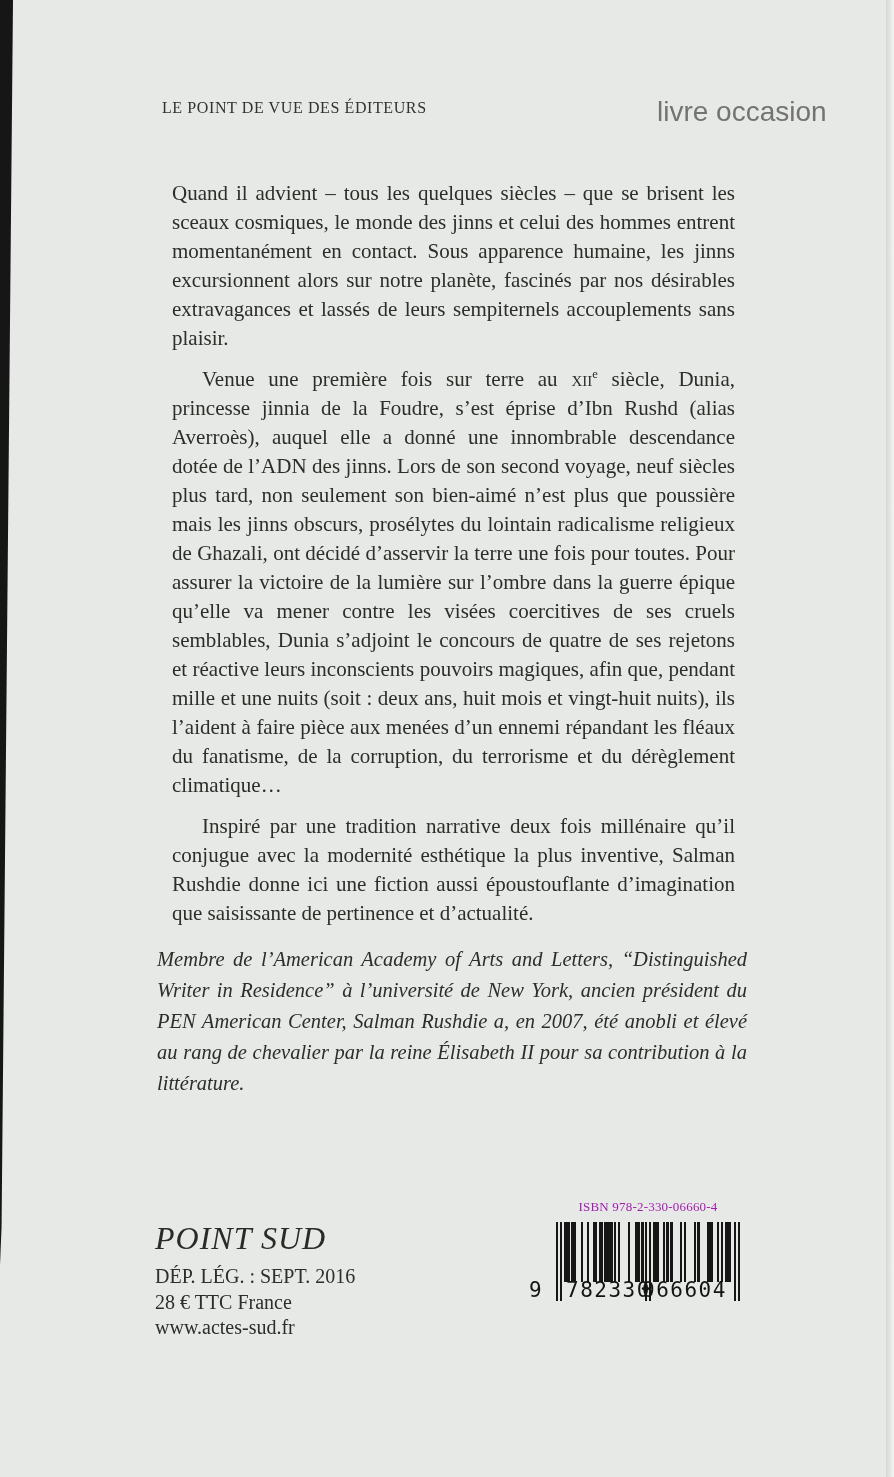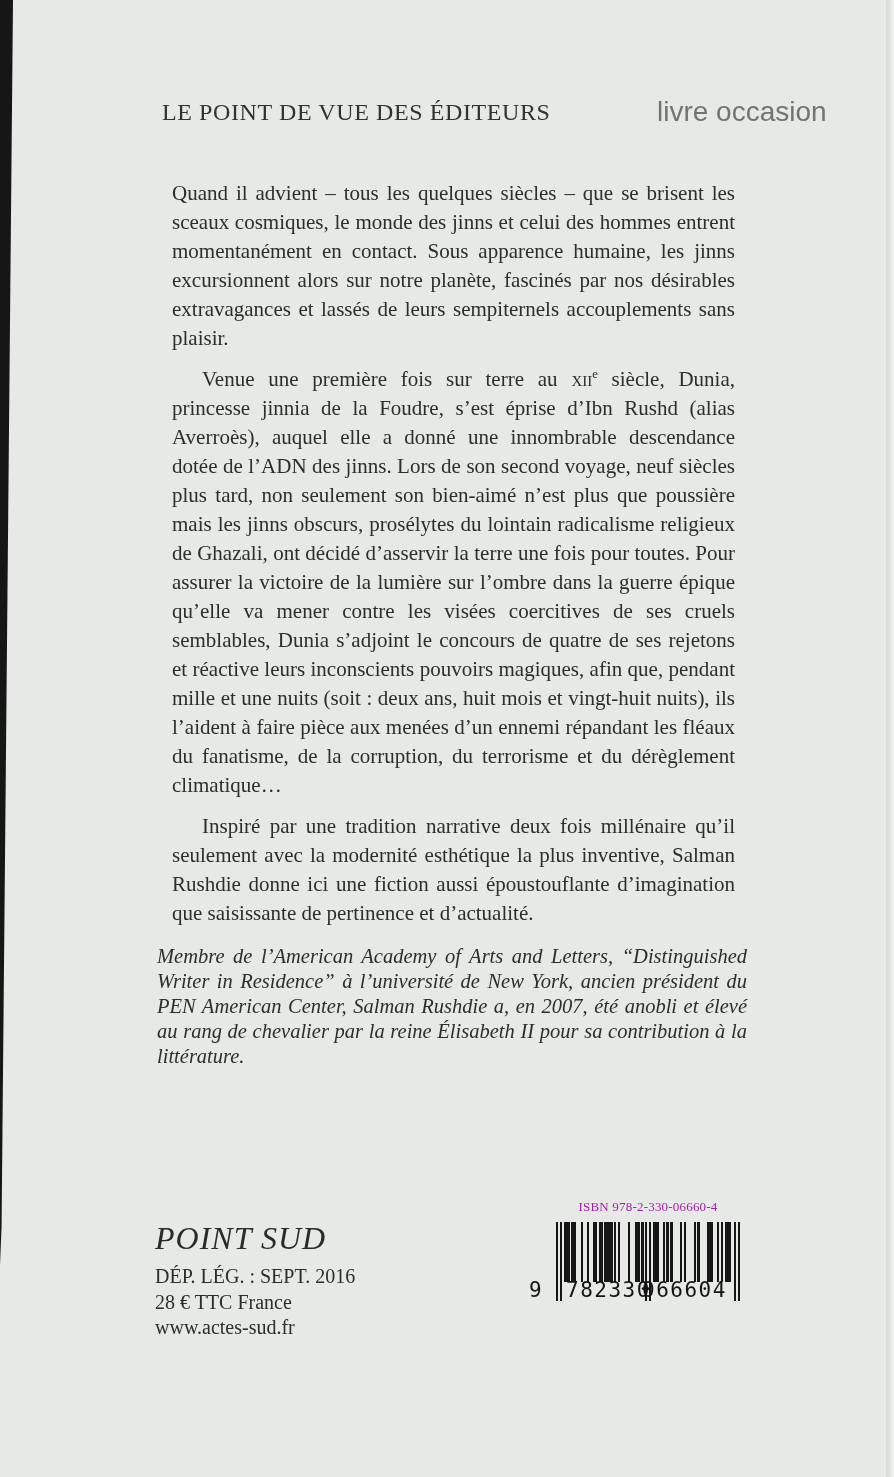--- a/index.html
+++ b/index.html
@@ -22,35 +22,35 @@
     position:absolute; right:0; top:0; width:8px; height:100%;
     background:linear-gradient(to right, rgba(150,155,148,0.22), rgba(255,255,255,0.55));
   }
   .stamp {
     position:absolute; left:657px; top:97px;
     font-family:"Liberation Sans", sans-serif;
     font-size:28px; line-height:1.1;
   }
   .header-title {
     position:absolute; left:162px; top:99px;
-    font-size:24px; letter-spacing:0.6px; color:#32322e;
+    font-size:16px; letter-spacing:0.6px; color:#32322e;
     white-space:nowrap;
   }
   .synopsis {
     position:absolute; left:160px; top:167px; width:587px;
     font-size:21px; line-height:29px; text-align:justify;
   }
   .synopsis p { margin:12px; }
   .synopsis p.indent { text-indent:30px; }
   .smallcaps { font-variant:small-caps; }
   .sup { vertical-align:super; font-size:0.6em; line-height:0; }
   .italic { }
   .bio {
     position:absolute; left:157px; top:944px; width:590px;
-    font-style:italic; font-size:20.5px; line-height:25px; text-align:justify;
+    font-style:italic; font-size:20.5px; line-height:31px; text-align:justify;
   }
   .credit { position:absolute; left:156px; top:1144px; font-size:18px; }
   .publisher { position:absolute; left:155px; top:1220px; }
   .pub-name { font-style:italic; font-size:32px; letter-spacing:1px; margin:0 0 7px 0; color:#2a2a26; }
   .pub-line { font-size:20px; line-height:25.5px; }
   .isbn-block { position:absolute; left:552px; top:1199px; width:192px; }
   .isbn-label { font-size:13px; text-align:center; letter-spacing:0.2px; white-space:nowrap; color:#a21caf; }
   .barcode { position:relative; margin:7px 0 0 4px; width:184px; height:94px; }
   .bar { position:absolute; top:0; width:1.25%; height:60px; background:#161616; }
   .bar.guard { height:79px; }
@@ -72,21 +72,21 @@
   <div class="spine-wedge"></div>
   <div class="edge-right"></div>
 
   <div class="stamp" style="color: #737373;">livre occasion</div>
 
   <div class="header-title">LE POINT DE VUE DES ÉDITEURS</div>
 
   <div class="synopsis">
     <p>Quand il advient – tous les quelques siècles – que se brisent les sceaux cosmiques, le monde des jinns et celui des hommes entrent momentanément en contact. Sous apparence humaine, les jinns excursionnent alors sur notre planète, fascinés par nos désirables extravagances et lassés de leurs sempiternels accouplements sans plaisir.</p>
     <p class="indent"><span>Venue une première fois sur terre au </span><span class="smallcaps">xii</span><span class="sup">e</span><span> siècle, Dunia, princesse jinnia de la Foudre, s’est éprise d’Ibn Rushd (</span><span class="italic">alias</span><span> Averroès), auquel elle a donné une innombrable descendance dotée de l’ADN des jinns. Lors de son second voyage, neuf siècles plus tard, non seulement son bien-aimé n’est plus que poussière mais les jinns obscurs, prosélytes du lointain radicalisme religieux de Ghazali, ont décidé d’asservir la terre une fois pour toutes. Pour assurer la victoire de la lumière sur l’ombre dans la guerre épique qu’elle va mener contre les visées coercitives de ses cruels semblables, Dunia s’adjoint le concours de quatre de ses rejetons et réactive leurs inconscients pouvoirs magiques, afin que, pendant mille et une nuits (soit : deux ans, huit mois et vingt-huit nuits), ils l’aident à faire pièce aux menées d’un ennemi répandant les fléaux du fanatisme, de la corruption, du terrorisme et du dérèglement climatique…</span></p>
-    <p class="indent">Inspiré par une tradition narrative deux fois millénaire qu’il seulement avec la modernité esthétique la plus inventive, Salman Rushdie donne ici une fiction aussi époustouflante d’imagination que saisissante de pertinence et d’actualité.</p>
+    <p class="indent">Inspiré par une tradition narrative deux fois millénaire qu’il conjugue avec la modernité esthétique la plus inventive, Salman Rushdie donne ici une fiction aussi époustouflante d’imagination que saisissante de pertinence et d’actualité.</p>
   </div>
 
   <div class="bio">Membre de l’American Academy of Arts and Letters, “Distinguished Writer in Residence” à l’université de New York, ancien président du PEN American Center, Salman Rushdie a, en 2007, été anobli et élevé au rang de chevalier par la reine Élisabeth II pour sa contribution à la littérature.</div>
 
 
   <div class="publisher">
     <div class="pub-name">POINT SUD</div>
     <div class="pub-line">DÉP. LÉG. : SEPT. 2016</div>
     <div class="pub-line">28 € TTC France</div>
     <div class="pub-line">www.actes-sud.fr</div>

